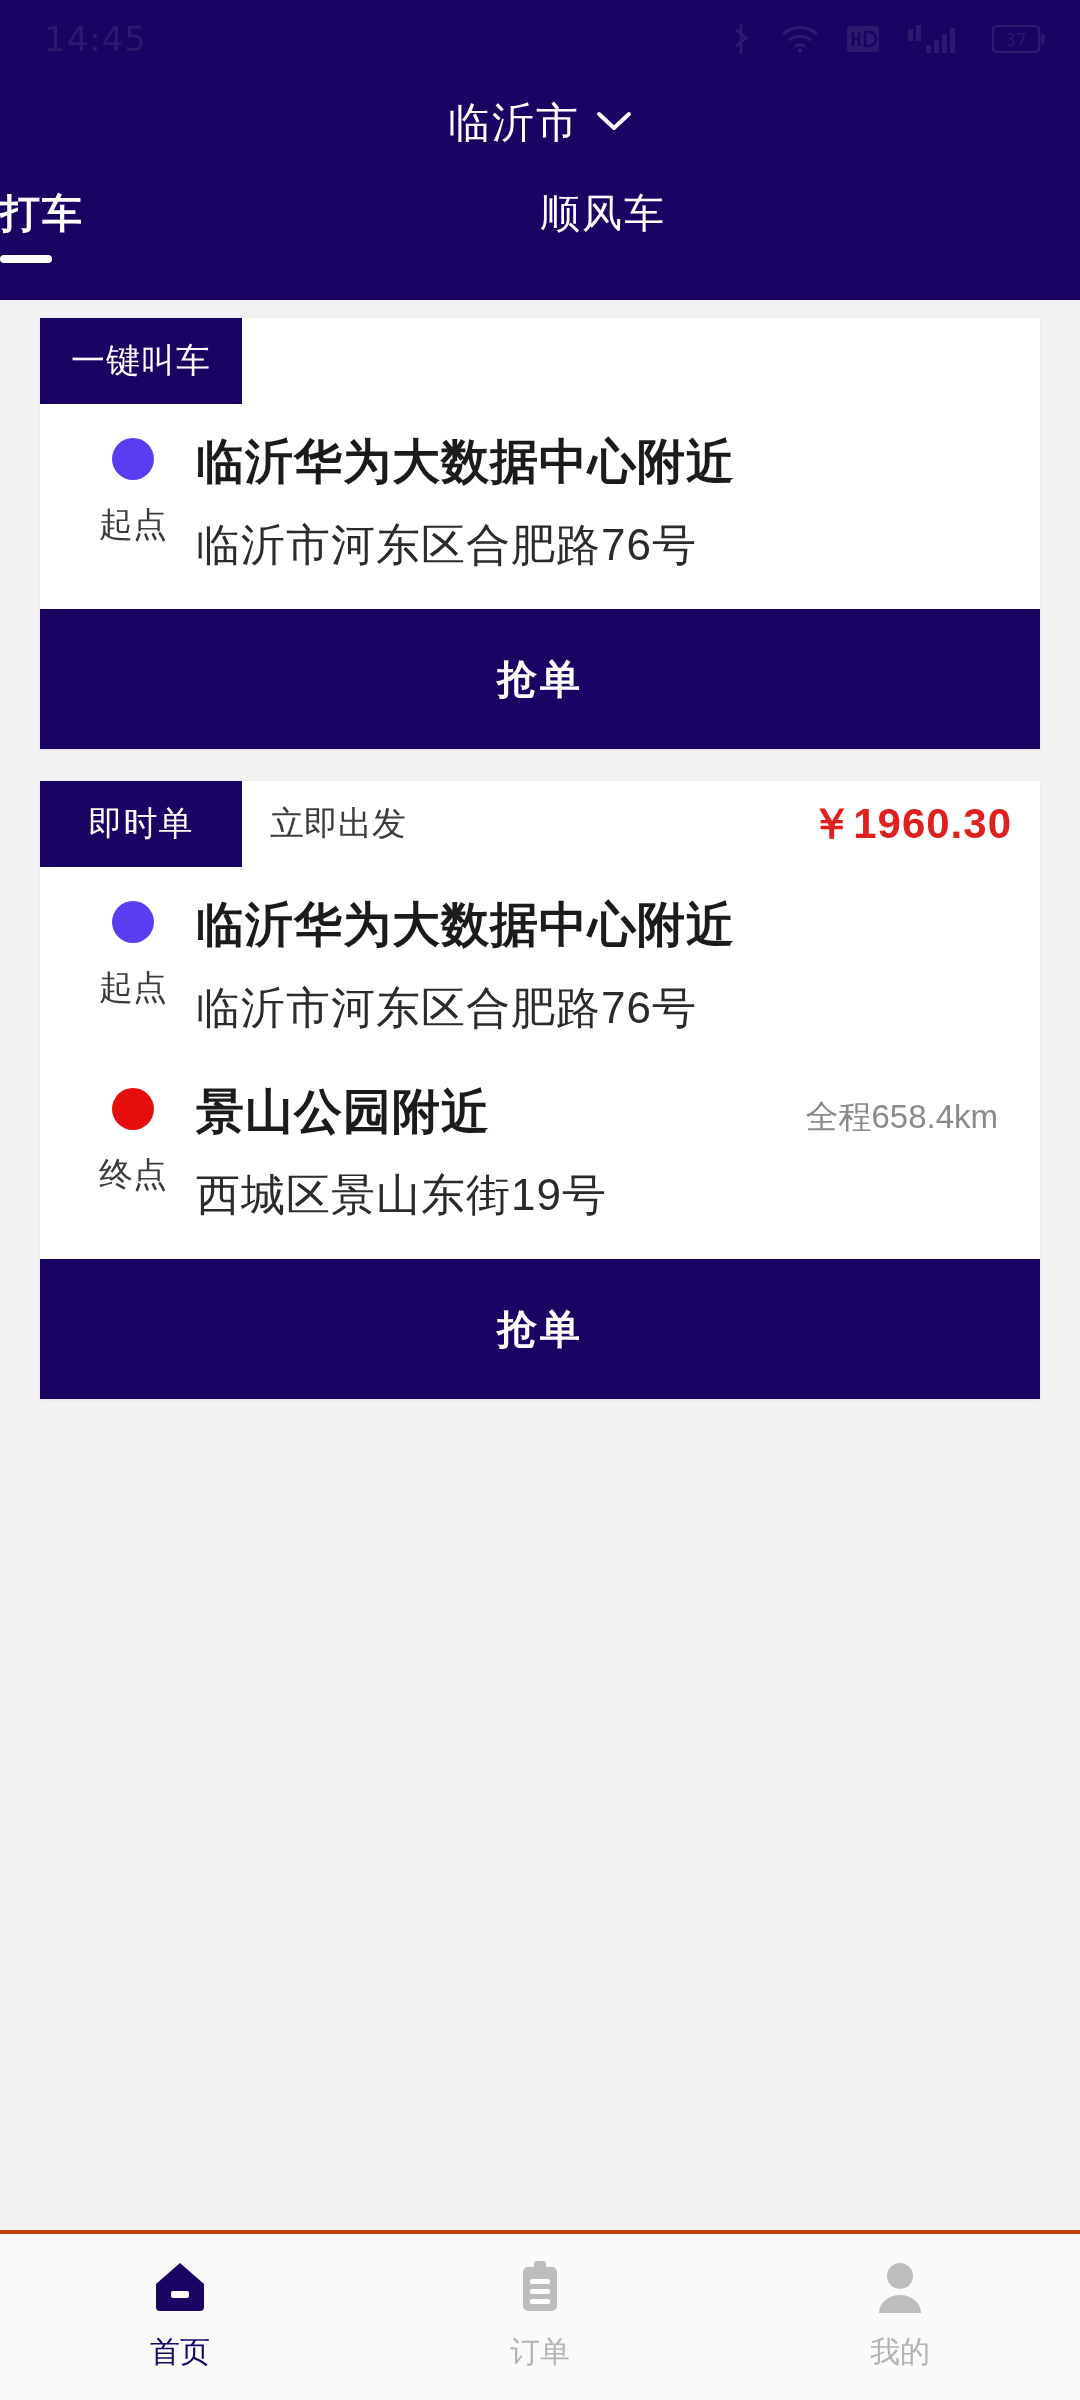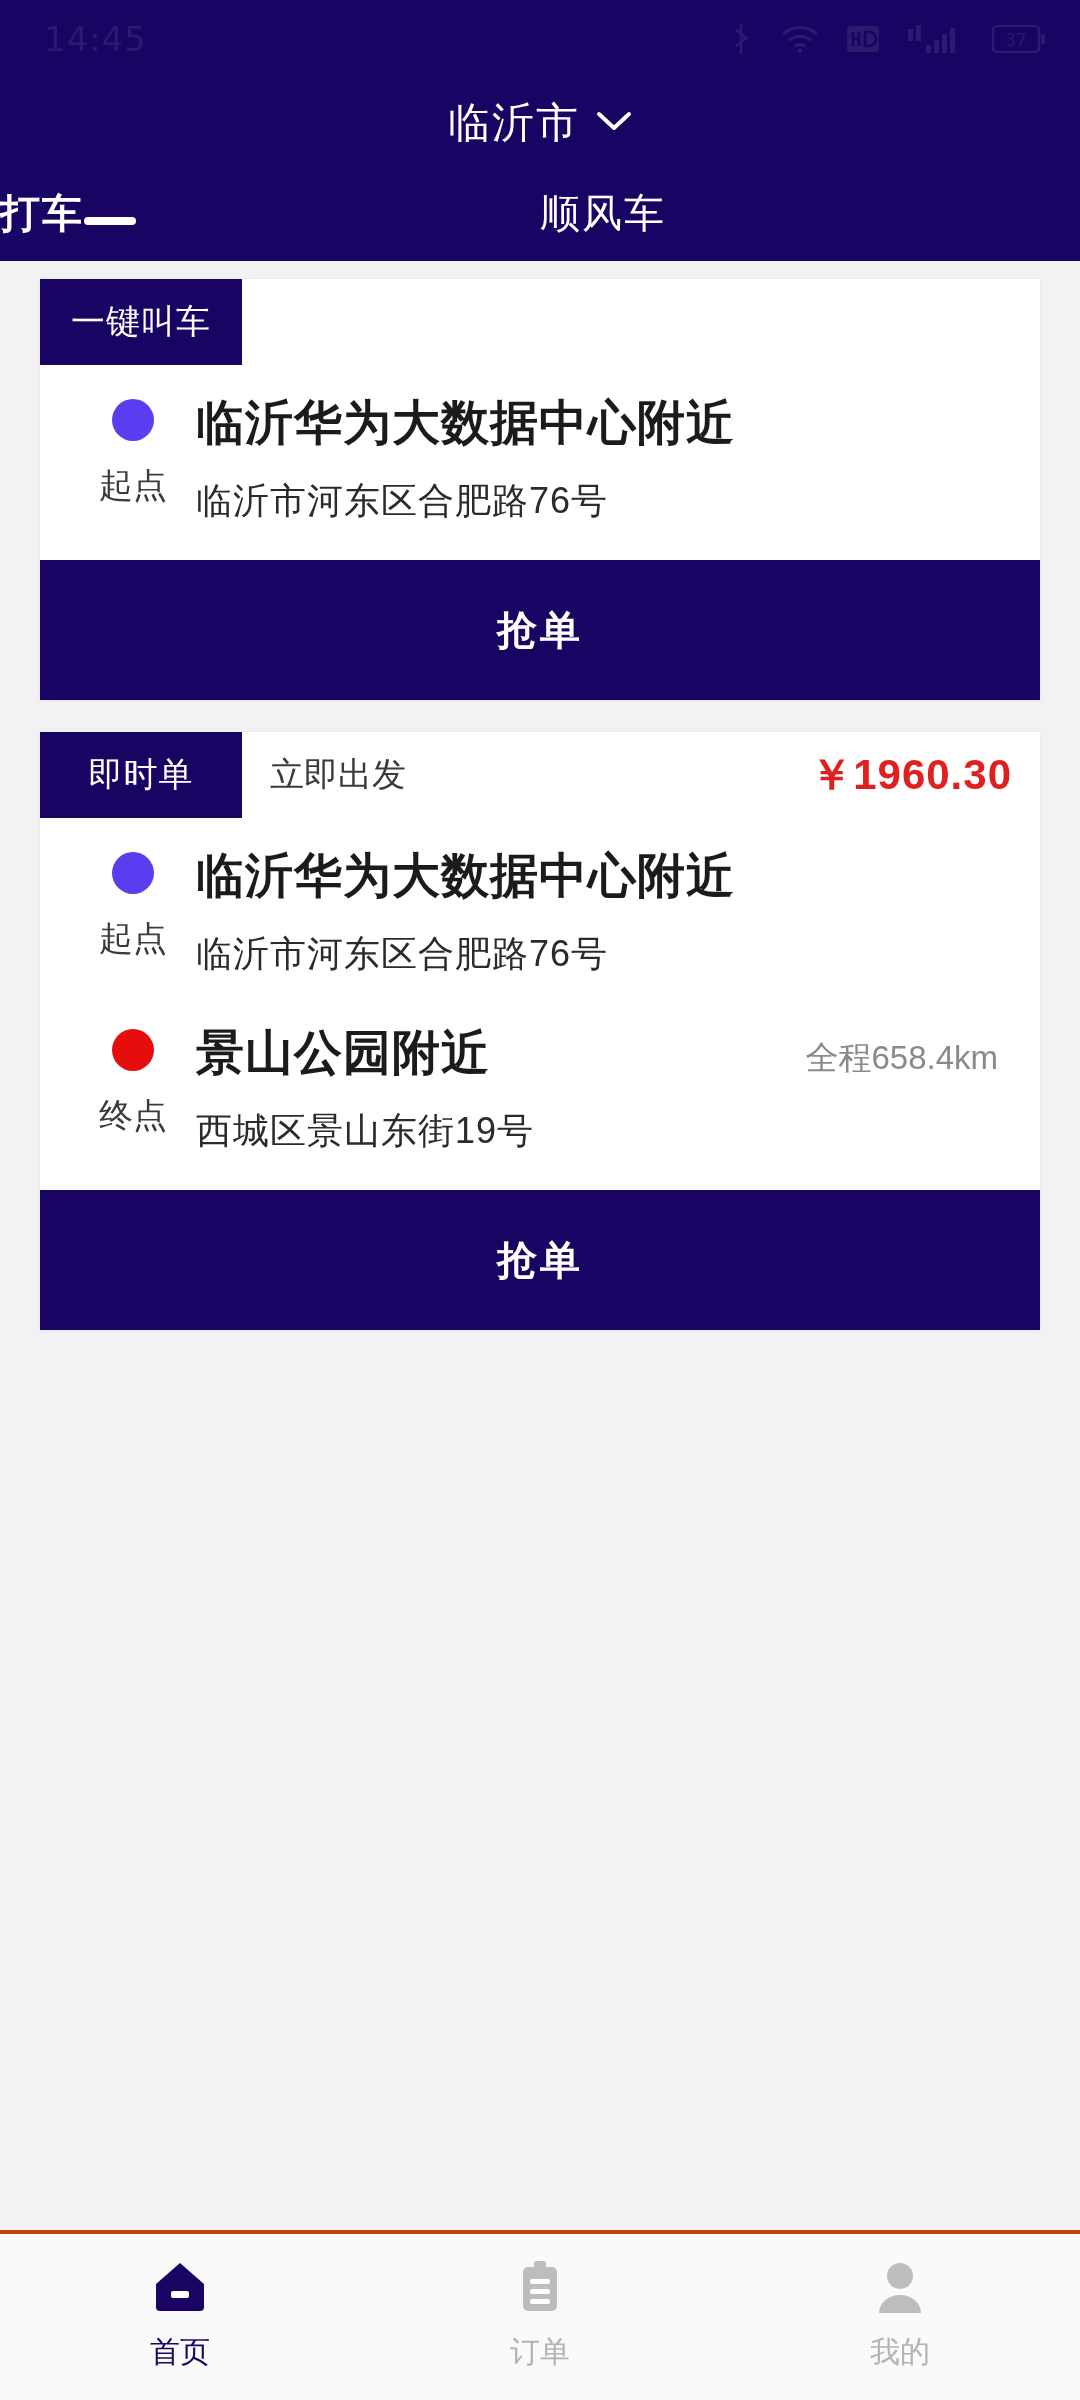--- a/index.html
+++ b/index.html
@@ -13,21 +13,21 @@
     position: relative;
     width: 1080px; height: 2400px;
     background: #f2f2f5;
     display: flex; flex-direction: column;
   }
 
   
   .header {
     background: #190363;
     width: 100%;
-    height: 261px;
+    height: 300px;
     flex: none;
     position: relative;
   }
   .statusbar {
     height: 78px;
     display: flex;
     align-items: center;
     justify-content: space-between;
     padding: 0 34px 0 44px;
   }
@@ -61,22 +61,22 @@
 
   .tabs {
     display: flex;
     height: 120px;
     align-items: flex-start;
     padding-top: 18px;
   }
   .tab {
     flex: 1;
     display: flex;
-    flex-direction: row;
-    align-items: center;
+    flex-direction: column;
+    align-items: flex-start;
     position: relative;
     font-family: Liberation Mono, monospace;
   }
   .tab-label {
     color: #ffffff;
     font-size: 40px;
     letter-spacing: 2px;
   }
   .tab.active .tab-label { font-weight: bold; }
   .tab-indicator {
@@ -174,21 +174,21 @@
     letter-spacing: 1px;
   }
   .leg-distance {
     margin-left: auto;
     font-size: 33px;
     color: #8a8a8a;
     padding-right: 12px;
   }
   .leg-addr {
     margin-top: 22px;
-    font-size: 36px;
+    font-size: 44px;
     color: #2b2b2b;
     letter-spacing: 1px;
   }
 
   .grab-btn {
     width: 1000px;
     height: 140px;
     background: #190363;
     color: #ffffff;
     font-size: 40px;

